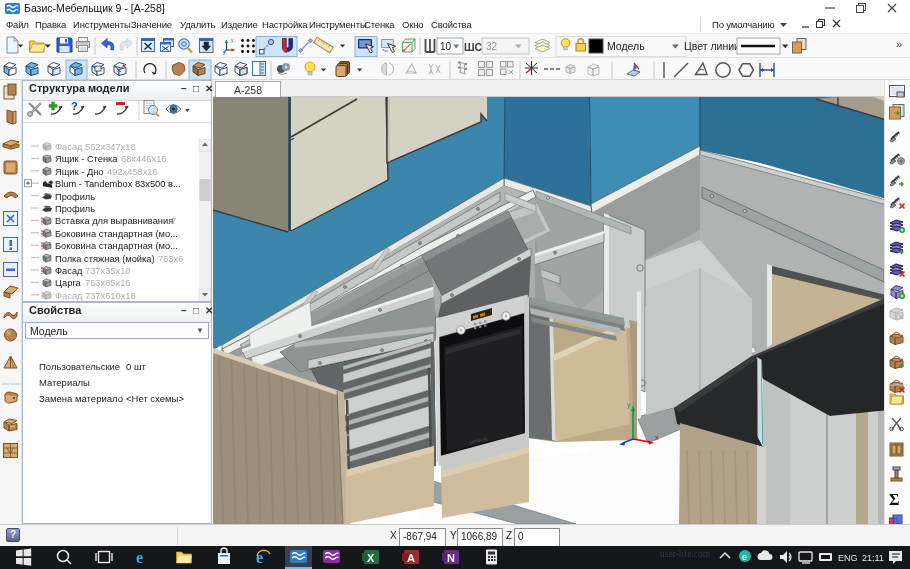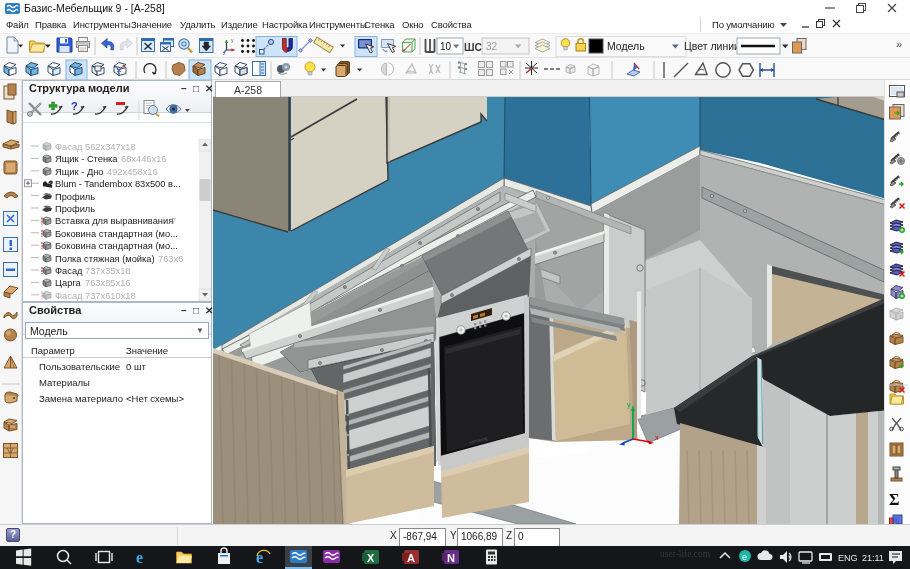--- a/index.html
+++ b/index.html
@@ -4,21 +4,21 @@
 body{width:910px;height:569px;overflow:hidden;font-family:"Liberation Sans",sans-serif;background:#fff;position:relative;}
 .abs{position:absolute;}
 #titlebar{left:0;top:0;width:910px;height:16px;background:#fff;font-size:10.5px;color:#111;}
 #menubar{left:0;top:16px;width:910px;height:17px;background:#fff;font-size:9.5px;letter-spacing:-0.15px;color:#1a1a1a;}
 .mi{position:absolute;top:3px;}
 #tb1{left:0;top:33px;width:910px;height:24px;background:#f9f9f9;border-top:1px solid #ececec;}
 #tb2{left:0;top:57px;width:910px;height:23px;background:#f9f9f9;border-top:1px solid #e4e4e4;border-bottom:1px solid #d8d8d8;}
 #leftstrip{left:0;top:80px;width:22px;height:466px;background:#f6f6f6;border-right:1px solid #e0e0e0;}
 #rightstrip{left:884px;top:80px;width:26px;height:444px;background:#fcfcfc;border-left:1px solid #e0e0e0;}
 .panel{background:#fff;border:1px solid #aab8c8;}
-.ptitle{height:32px;font-size:11px;font-weight:bold;color:#222;background:linear-gradient(#fdfdfd,#edf0f4);border-bottom:1px solid #ccd4de;padding:1px 6px;}
+.ptitle{height:20px;font-size:11px;font-weight:bold;color:#222;background:linear-gradient(#fdfdfd,#edf0f4);border-bottom:1px solid #ccd4de;padding:1px 6px;}
 .pbtn{position:absolute;top:2px;font-size:10px;font-weight:bold;color:#333;}
 #tabbar{left:213px;top:80px;width:671px;height:17px;background:#f1f1f1;border-bottom:1px solid #ccc;}
 #tab1{position:absolute;left:2px;top:1px;width:66px;height:16px;background:#fff;border:1px solid #a8a8a8;border-bottom:none;font-size:10.5px;color:#333;text-align:center;padding-top:2px;}
 #statusbar{left:0;top:524px;width:910px;height:22px;background:#f4f4f4;border-top:1px solid #cdcdcd;font-size:10px;color:#222;}
 .sin{position:absolute;top:3px;height:28px;background:#fff;border:1px solid #8a8a8a;font-size:10px;padding:2px 0 7px 3px;}
 #taskbar{left:0;top:546px;width:910px;height:23px;background:#14161a;}
 svg{display:block;}
 </style></head><body>
 
 <div class="abs" id="titlebar">
@@ -713,24 +713,20 @@
         <rect x="176.5" y="40" width="11" height="22" fill="#cdcdcd" rx="1"></rect>
       </svg>
     </div>
 </div>
 
 <div class="abs panel" style="left:22px;top:302px;width:190px;height:222px">
  <div class="ptitle">Свойства
    <span class="pbtn" style="left:158px">–</span><span class="pbtn" style="left:170px">□</span><span class="pbtn" style="left:182px">✕</span>
  </div>
  <div class="abs" style="left:2px;top:19px;width:184px;height:17px;border:1px solid #98a8bc;background:#fff;font-size:10.5px;color:#222;padding:2px 4px">Модель<span class="abs" style="right:4px;top:3px;color:#556;font-size:8px">▼</span></div>
- <div class="abs" style="left:0px;top:39px;width:188px;height:16px;border-bottom:1px solid #ccc;font-size:10px;color:#222">
-  <span class="abs" style="left:8px;top:3px;font-size:9.5px">Параметр</span>
-      <span class="abs" style="left:103px;top:3px;font-size:9.5px">Значение</span>
- </div>
  <div class="abs" style="left:0;top:55px;width:188px;font-size:9.5px;color:#222">
   <div class="abs" style="left:16px;top:3px;width:84px;overflow:hidden;white-space:nowrap">Пользовательские</div>
       <div class="abs" style="left:103px;top:3px">0 шт</div>
   <div class="abs" style="left:16px;top:19px">Материалы</div>
   <div class="abs" style="left:16px;top:35px;width:84px;overflow:hidden;white-space:nowrap">Замена материалов</div>
       <div class="abs" style="left:103px;top:35px">&lt;Нет схемы&gt;</div>
  </div>
 </div>
 
 <div class="abs" id="tabbar">

